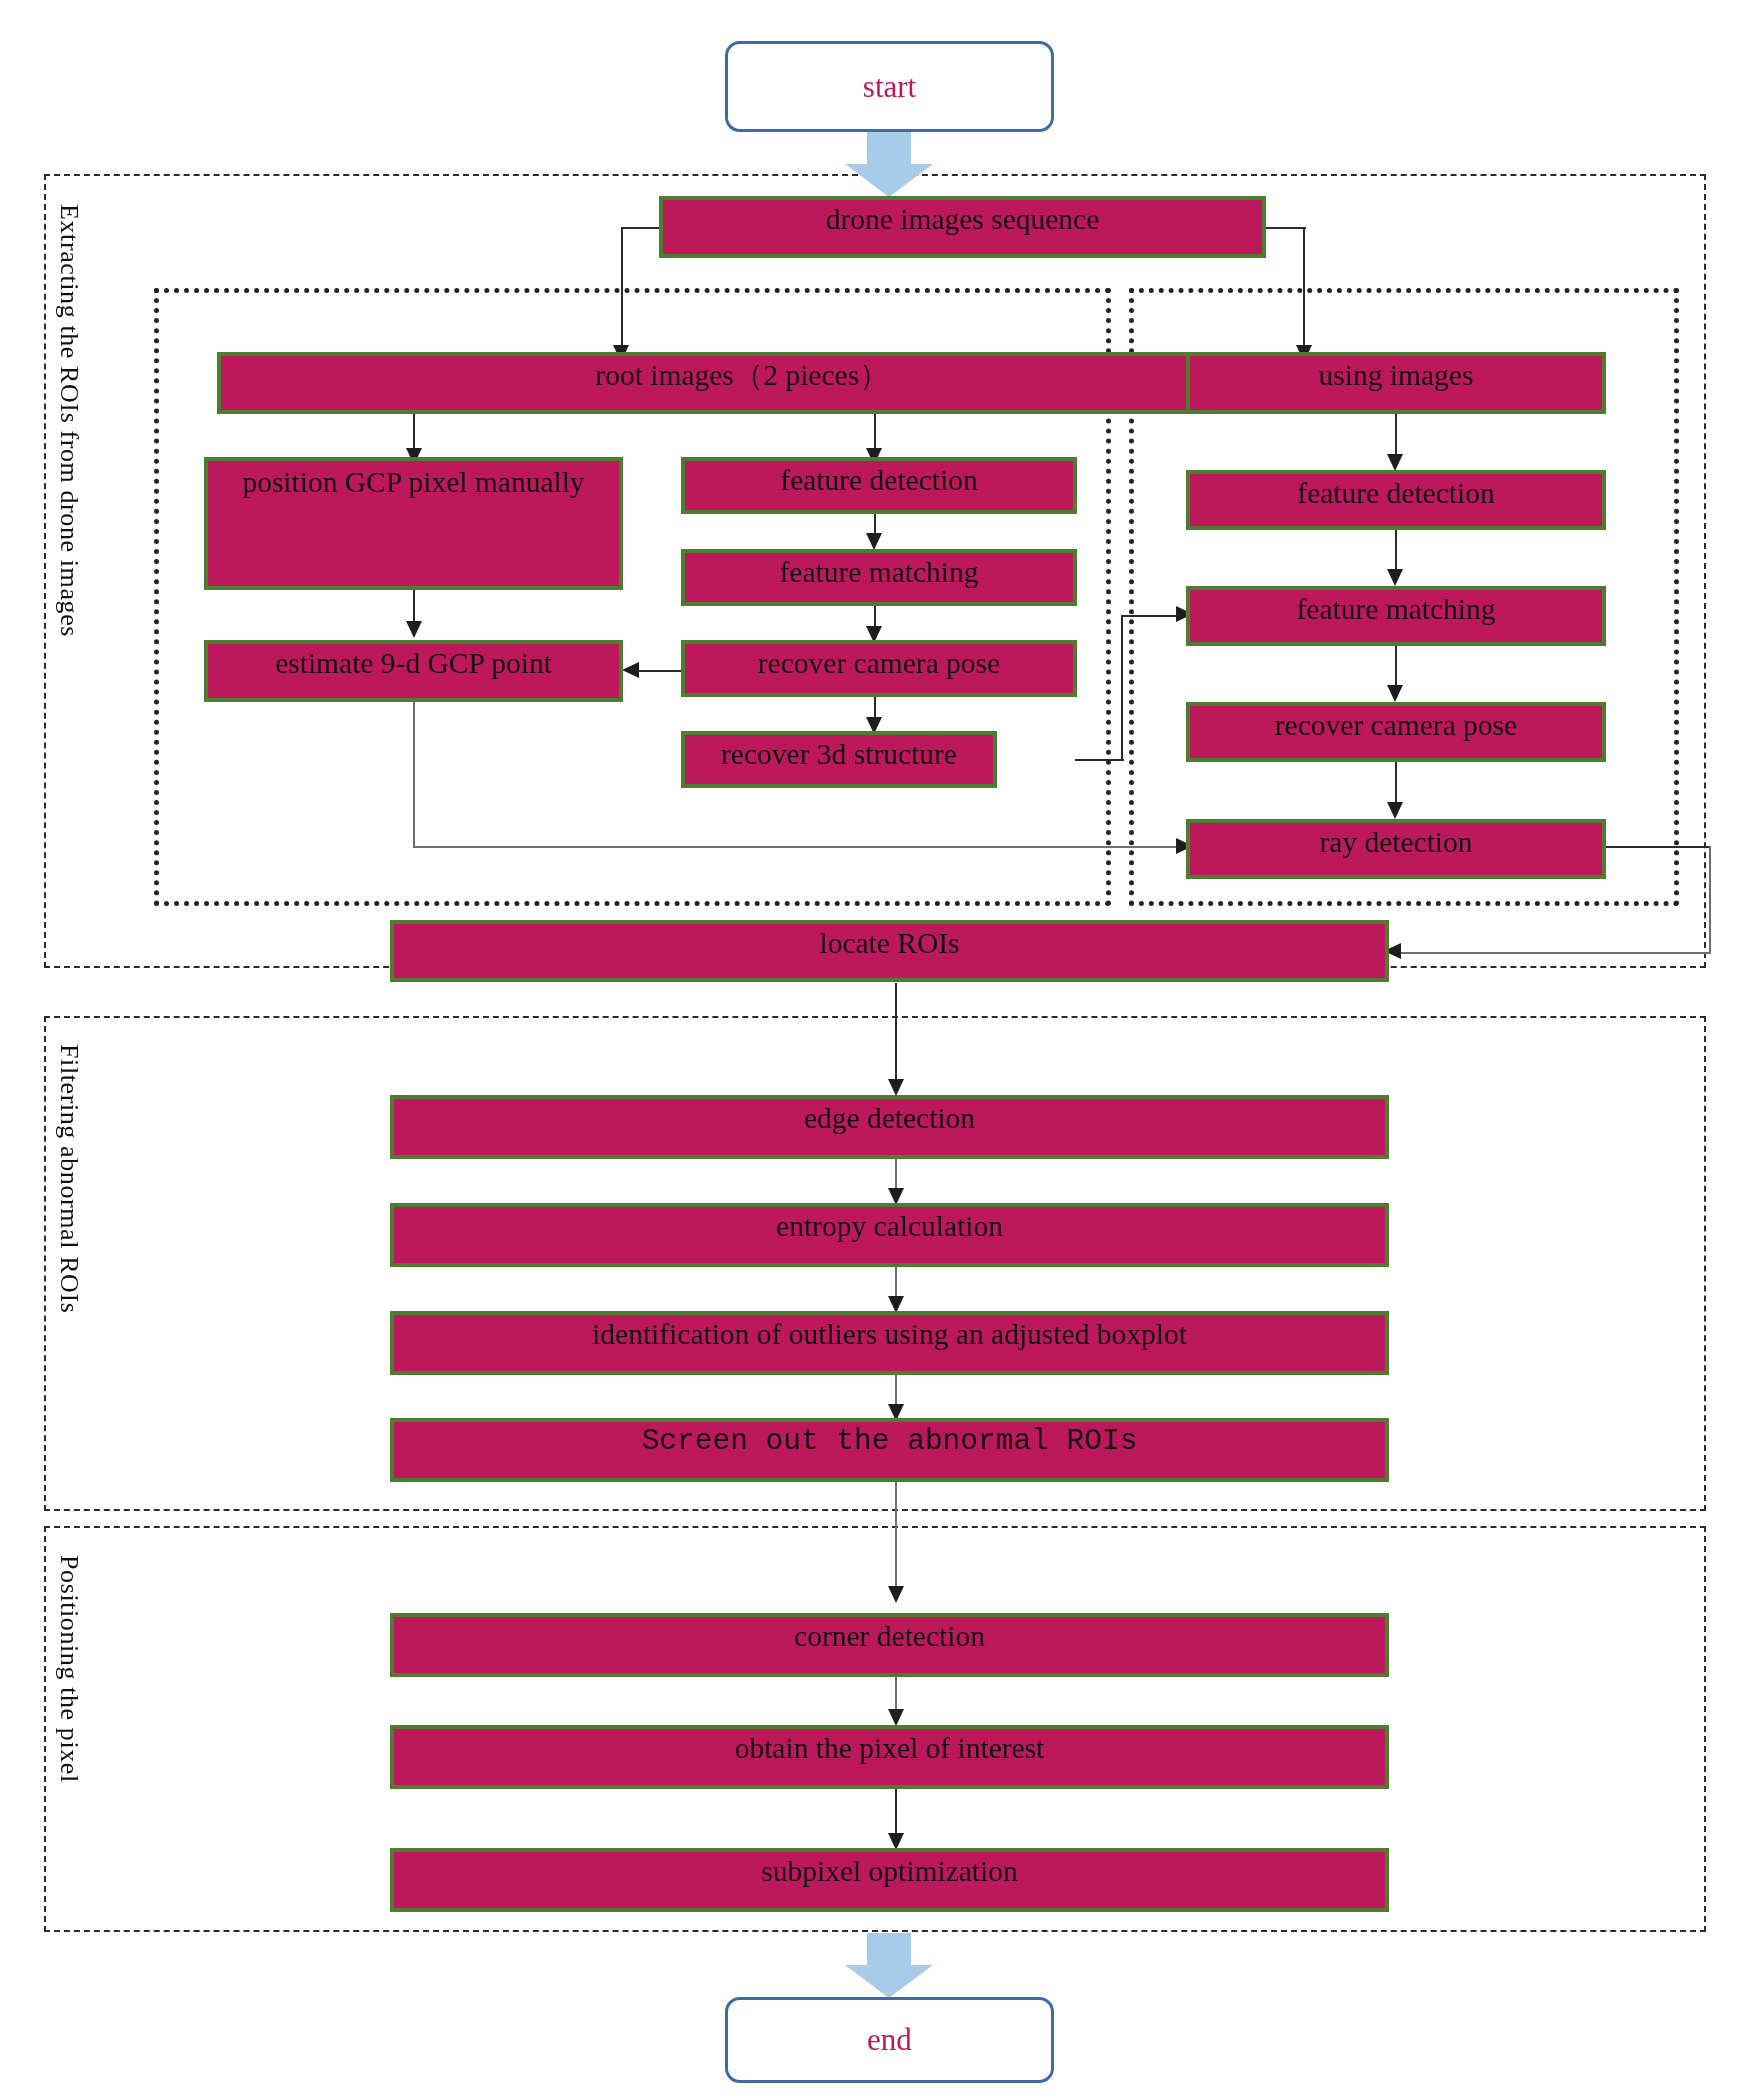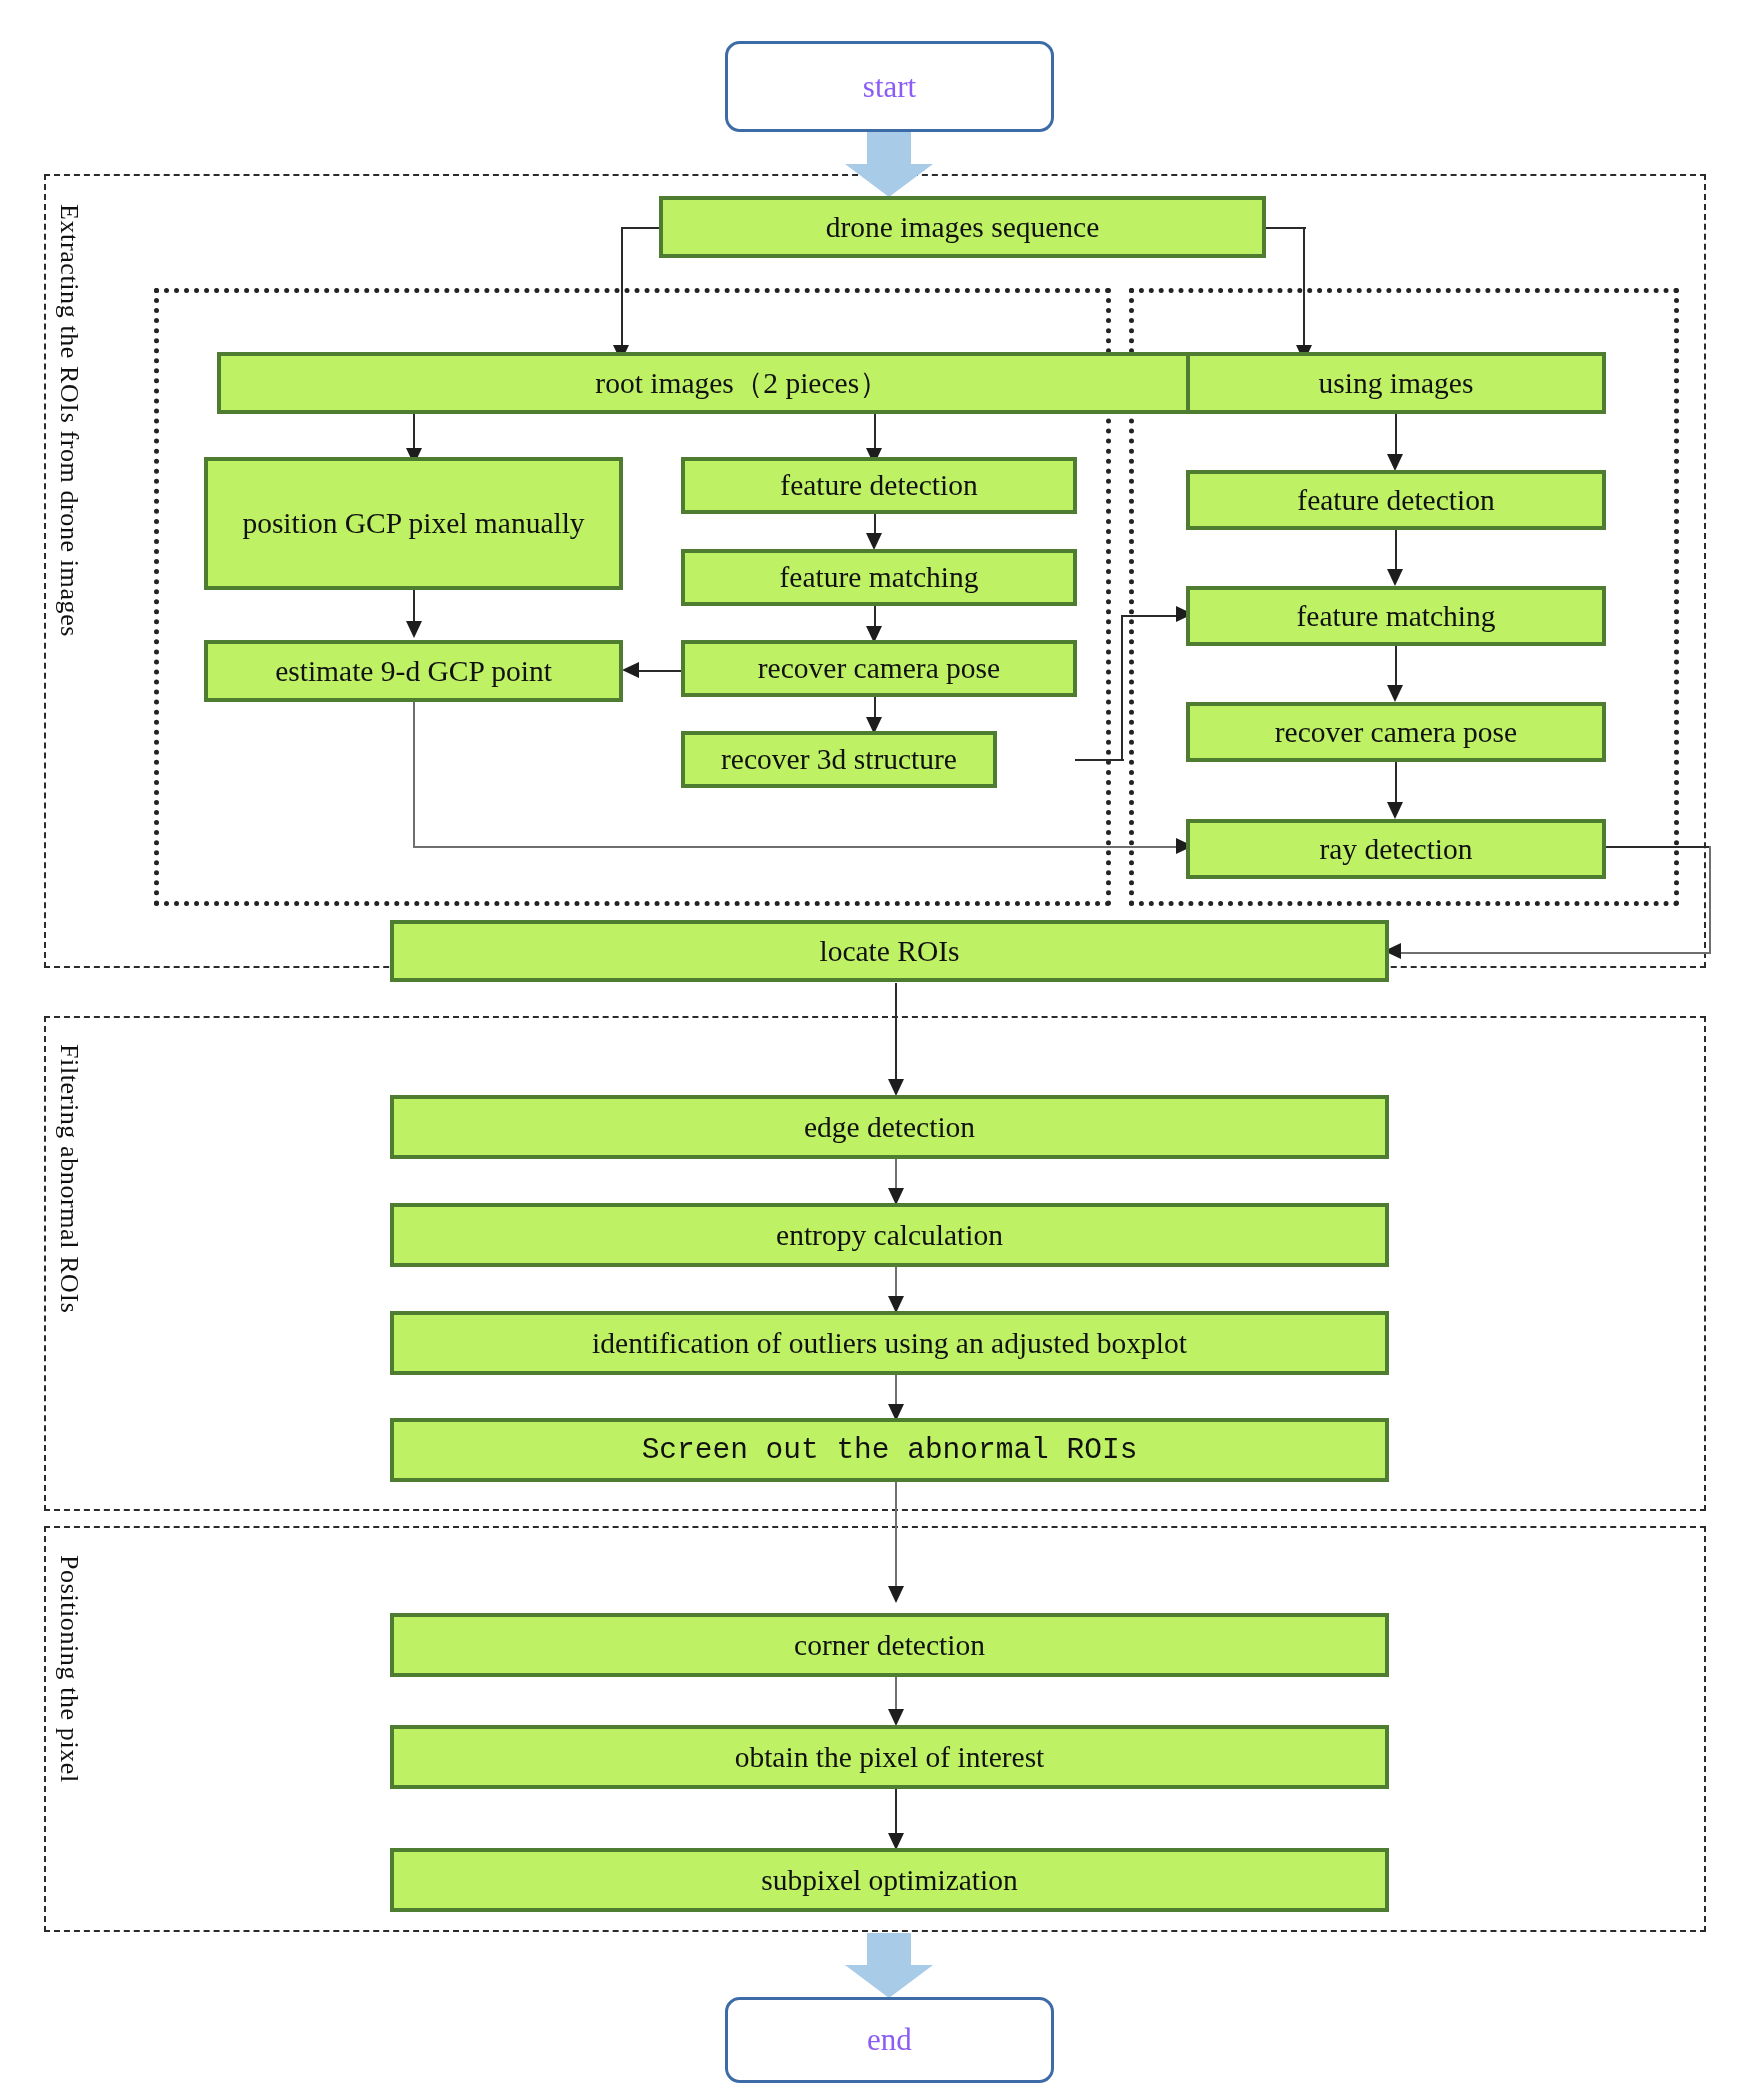--- a/index.html
+++ b/index.html
@@ -4,39 +4,39 @@
 <style>
   html,body{margin:0;padding:0;background:#fff;}
   body{font-family:"Liberation Serif", serif;}
   #page{position:relative;width:1750px;height:2097px;background:#fff;overflow:hidden;}
 
   
   .node{
     position:absolute;
     box-sizing:border-box;
     border:4px solid #4e7d32;
-    background:#bef264;
-    display:flex;align-items:center;justify-content:center;
+    background:#be185d;
+    display:flex;justify-content:center;
     text-align:center;
     font-size:29.5px;
     color:#111;
     line-height:1.18;
     padding:2.3px 5.7px;
     z-index:6;
   }
   .node.two-line{line-height:1.30;}
 
   
   .term{
     position:absolute;box-sizing:border-box;
     border:3.4px solid #3d6ba5;
     border-radius:14.8px;
     background:#fff;
     display:flex;align-items:center;justify-content:center;
-    font-size:31px;color:#8b5cf6;
+    font-size:31px;color:#be185d;
     z-index:7;
   }
 
   
   .section{
     position:absolute;box-sizing:border-box;
     border:2.3px dashed #2b2b2b;
     background:transparent;
     z-index:1;
   }

